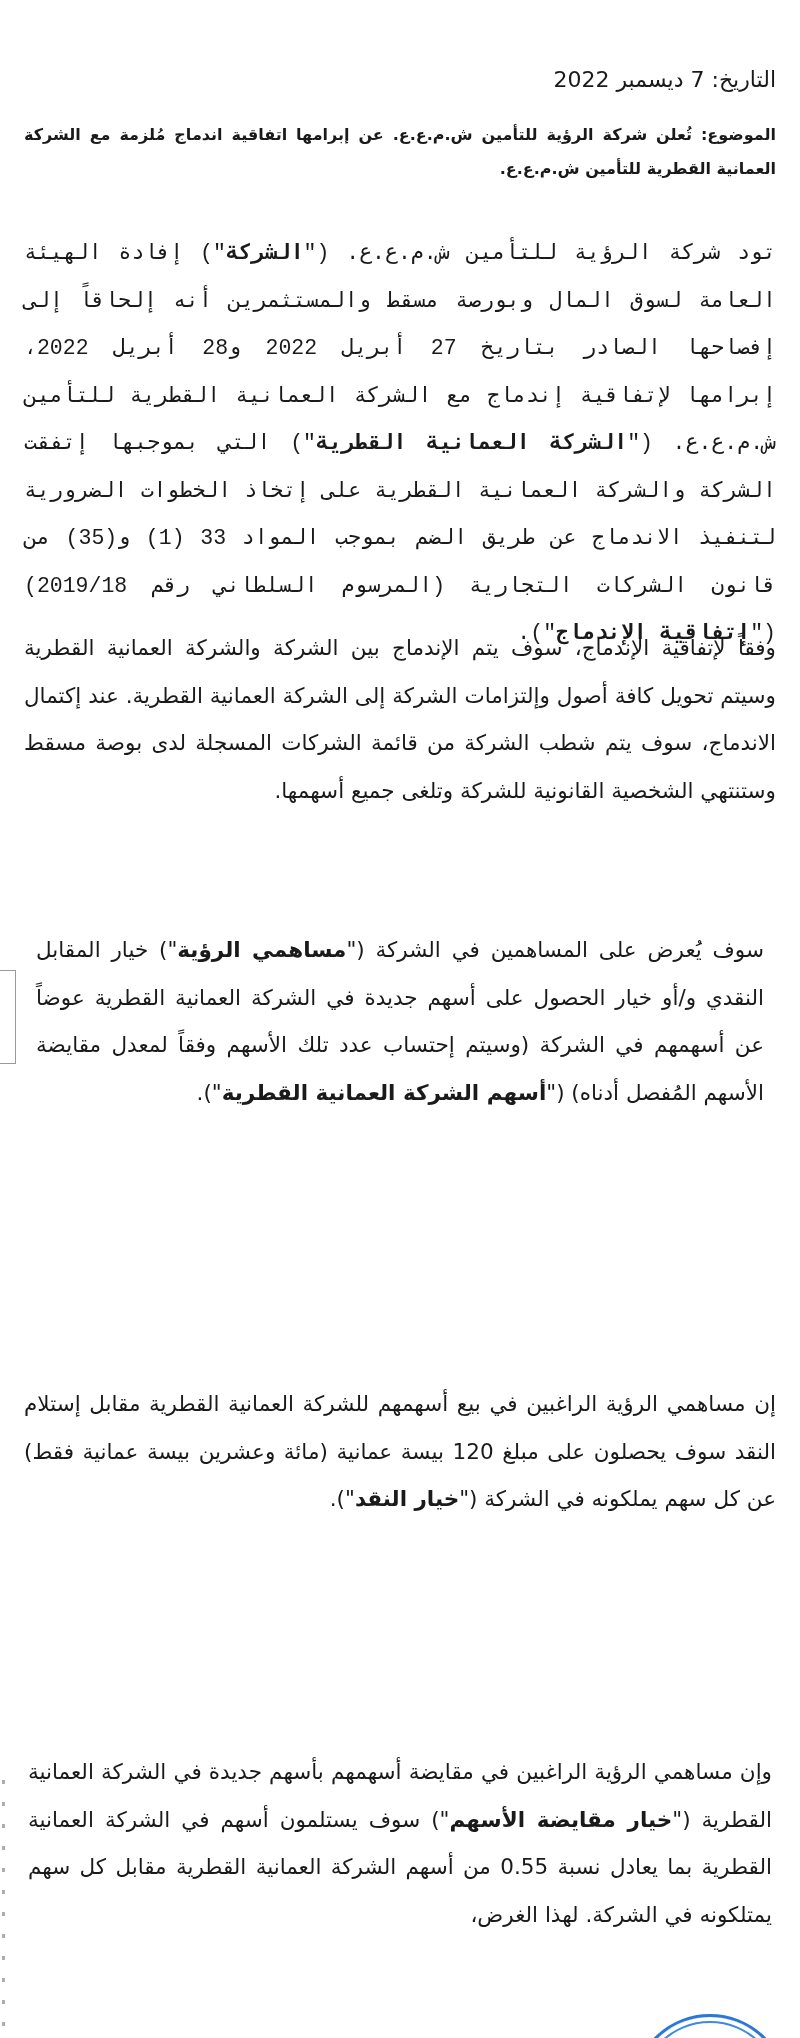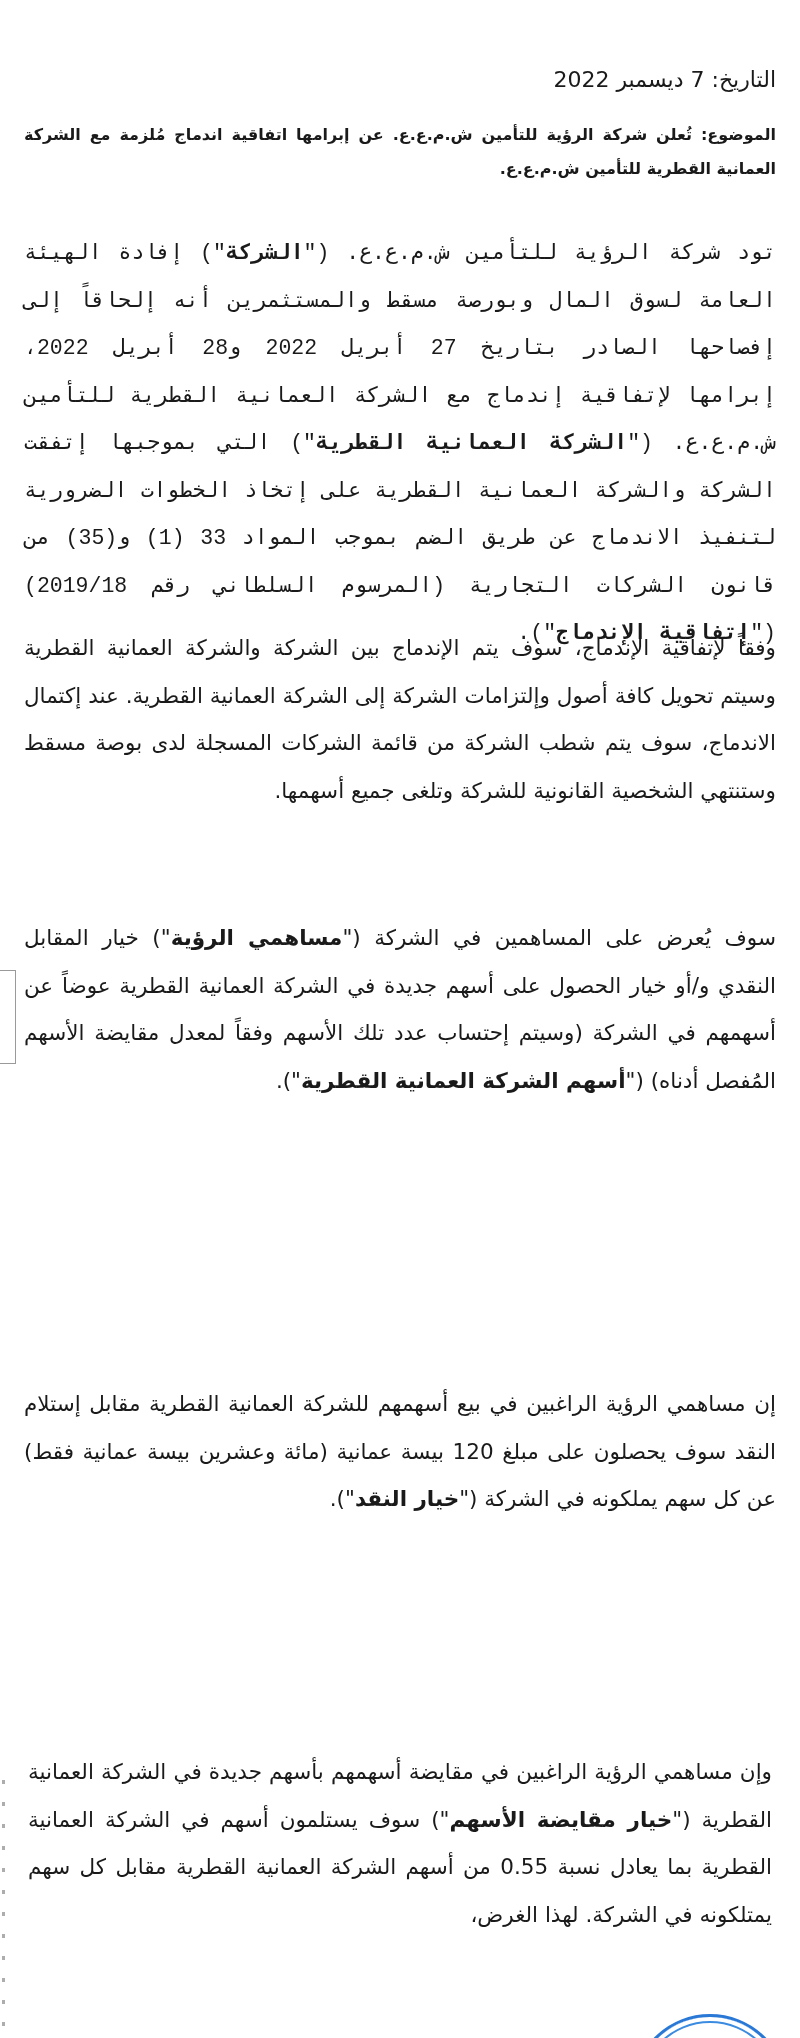--- a/index.html
+++ b/index.html
@@ -50,21 +50,21 @@
 <body>
 
 <div class="page">
   <div class="date">التاريخ: 7 ديسمبر 2022</div>
   <div class="subject">الموضوع: تُعلن شركة الرؤية للتأمين ش.م.ع.ع. عن إبرامها اتفاقية اندماج مُلزمة مع الشركة العمانية القطرية للتأمين ش.م.ع.ع.</div>
 
   <p class="para" id="p1" style="margin:0"><span>تود شركة الرؤية للتأمين ش.م.ع.ع. ("</span><b>الشركة</b><span>") إفادة الهيئة العامة لسوق المال وبورصة مسقط والمستثمرين أنه إلحاقاً إلى إفصاحها الصادر بتاريخ 27 أبريل 2022 و28 أبريل 2022، إبرامها لإتفاقية إندماج مع الشركة العمانية القطرية للتأمين ش.م.ع.ع. ("</span><b>الشركة العمانية القطرية</b><span>") التي بموجبها إتفقت الشركة والشركة العمانية القطرية على إتخاذ الخطوات الضرورية لتنفيذ الاندماج عن طريق الضم بموجب المواد 33 (1) و(35) من قانون الشركات التجارية (المرسوم السلطاني رقم 2019/18) ("</span><b>إتفاقية الإندماج</b><span>").</span></p>
 
   <p class="para" id="p2" style="margin:0">وفقاً لإتفاقية الإندماج، سوف يتم الإندماج بين الشركة والشركة العمانية القطرية وسيتم تحويل كافة أصول وإلتزامات الشركة إلى الشركة العمانية القطرية. عند إكتمال الاندماج، سوف يتم شطب الشركة من قائمة الشركات المسجلة لدى بوصة مسقط وستنتهي الشخصية القانونية للشركة وتلغى جميع أسهمها.</p>
 
-  <p class="para" id="p3" style="margin:0"><span>سوف يُعرض على المساهمين في الشركة ("</span><b>مساهمي الرؤية</b><span>") خيار المقابل النقدي و/أو خيار الحصول على أسهم جديدة في الشركة العمانية القطرية عوضاً عن أسهمهم في الشركة (وسيتم إحتساب عدد تلك الأسهم وفقاً لمعدل مقايضة الأسهم المُفصل أدناه) ("</span><b>أسهم الشركة العمانية القطرية</b><span>").</span></p>
+  <p class="para" id="p3" style="margin:12px"><span>سوف يُعرض على المساهمين في الشركة ("</span><b>مساهمي الرؤية</b><span>") خيار المقابل النقدي و/أو خيار الحصول على أسهم جديدة في الشركة العمانية القطرية عوضاً عن أسهمهم في الشركة (وسيتم إحتساب عدد تلك الأسهم وفقاً لمعدل مقايضة الأسهم المُفصل أدناه) ("</span><b>أسهم الشركة العمانية القطرية</b><span>").</span></p>
 
   <p class="para" id="p5" style="margin:0;top:1380px"><span>إن مساهمي الرؤية الراغبين في بيع أسهمهم للشركة العمانية القطرية مقابل إستلام النقد سوف يحصلون على مبلغ 120 بيسة عمانية (مائة وعشرين بيسة عمانية فقط) عن كل سهم يملكونه في الشركة ("</span><b>خيار النقد</b><span>").</span></p>
 
   <p class="para" id="p6" style="margin:4px;top:1744px"><span>وإن مساهمي الرؤية الراغبين في مقايضة أسهمهم بأسهم جديدة في الشركة العمانية القطرية ("</span><b>خيار مقايضة الأسهم</b><span>") سوف يستلمون أسهم في الشركة العمانية القطرية بما يعادل نسبة 0.55 من أسهم الشركة العمانية القطرية مقابل كل سهم يمتلكونه في الشركة. لهذا الغرض،</span></p>
 </div>
 
 <div class="margin-bracket"></div>
 <div class="margin-dots"></div>
 <div class="stamp"></div>
 

